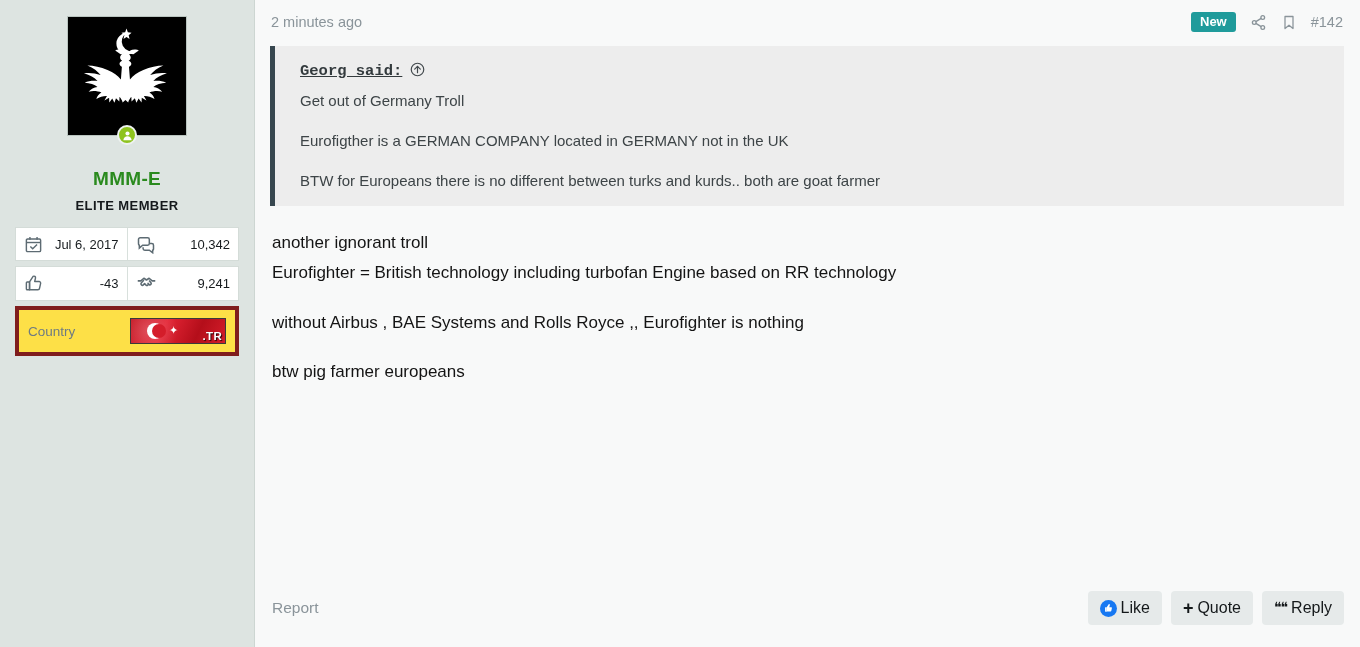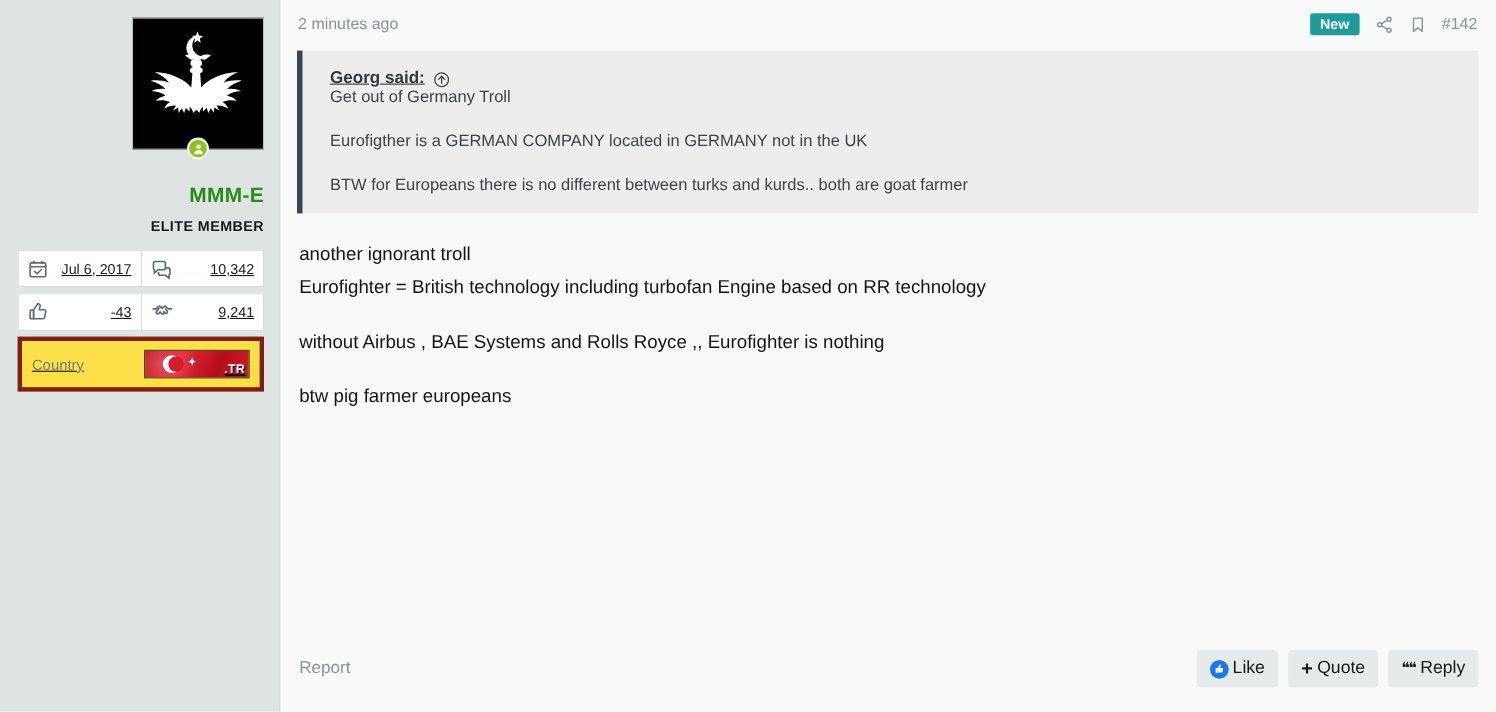--- a/index.html
+++ b/index.html
@@ -25,21 +25,21 @@
 
   
   .sidebar {
     width: 255px;
     flex: 0 0 255px;
     background: #dde4e1;
     border-right: 1px solid #cdd6d2;
     padding: 14px 14px 0 14px;
     display: flex;
     flex-direction: column;
-    align-items: flex-end;
+    align-items: center;
   }
 
   .avatar-wrap {
     position: relative;
     width: 120px;
     height: 120px;
     margin-top: 2px;
   }
 
   .avatar {
@@ -105,21 +105,20 @@
     text-shadow: 1px 1px 0 #3e3306, -1px -1px 0 #3e3306, 1px -1px 0 #3e3306, -1px 1px 0 #3e3306;
     padding-right: 18px;
   }
 
   .stats-grid {
     margin-top: 14px;
     width: 224px;
     display: flex;
     flex-direction: column;
     gap: 5px;
-    text-decoration: underline;
   }
 
   .stat-row {
     display: flex;
     background: #ffffff;
     border: 1px solid #d4dcd8;
   }
 
   .stat-cell {
     flex: 1;
@@ -251,22 +250,24 @@
   
   .quote {
     background: #ededed;
     border-left: 5px solid #37474f;
     padding: 16px 18px 14px 25px;
     margin-top: 2px;
   }
 
   .quote-attr {
     display: flex;
-    align-items: flex-end;
+    align-items: flex-start;
     gap: 8px;
+    margin-bottom: 12px;
+    font-family: Liberation Mono, monospace;
   }
 
   .quote-author {
     font-size: 15.5px;
     font-weight: bold;
     color: #333a3d;
     text-decoration: underline;
   }
 
   .quote-jump { color: #42494d; display: flex; align-items: center; }

